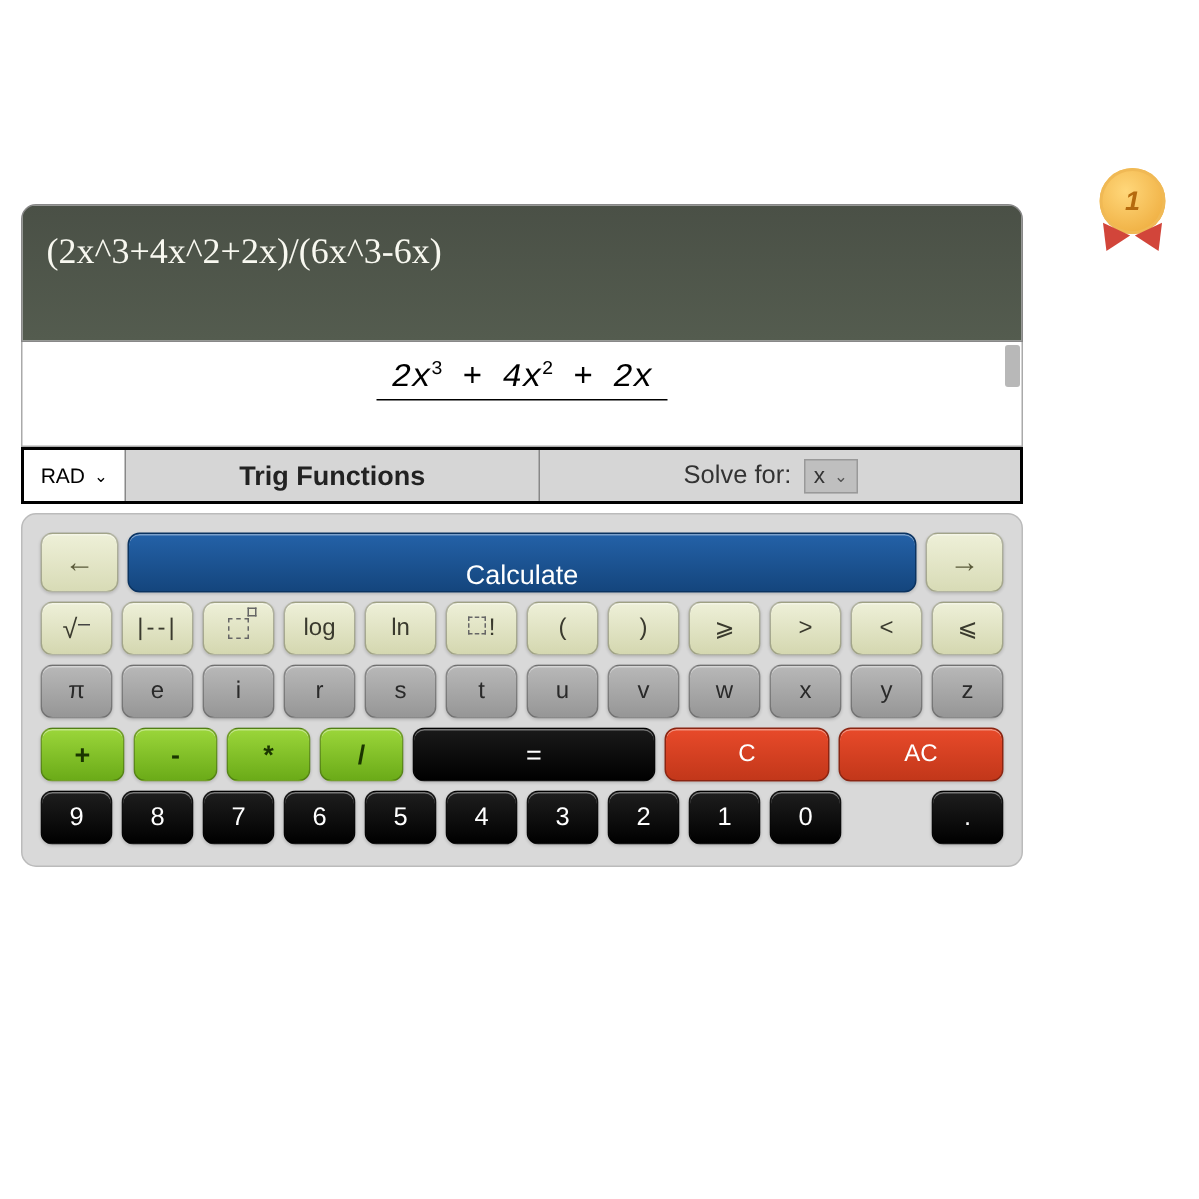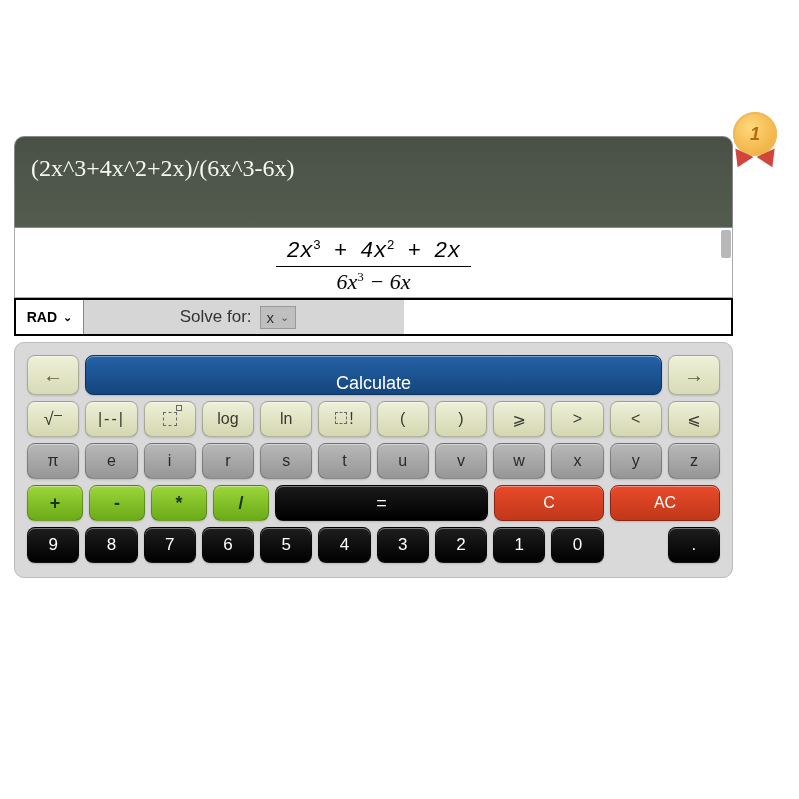--- a/index.html
+++ b/index.html
@@ -7,21 +7,21 @@
   font-family: -apple-system, BlinkMacSystemFont, "Segoe UI", Arial, sans-serif;
   background: #fff;
   width: 799px;
   height: 799px;
   position: relative;
 }
 .calculator-wrap {
   position: absolute;
   top: 136px;
   left: 14px;
-  width: 719px;
+  width: 668px;
 }
 .display-panel {
   background: linear-gradient(#4a5046, #545c4f);
   border: 1px solid #888;
   border-radius: 10px 10px 0 0;
   padding: 18px 16px 36px 16px;
   height: 92px;
   overflow: hidden;
 }
 .display-text {
@@ -71,21 +71,21 @@
   height: 38px;
 }
 .toolbar .cell {
   display: flex;
   align-items: center;
   justify-content: center;
   background: #d6d6d6;
   border-right: 1px solid #888;
 }
 .toolbar .cell:last-child { border-right: none; }
-.mode-cell { width: 68px; background: #fff !important; font-size: 14px; font-weight: bold; text-align: center; }
+.mode-cell { width: 68px; background: #fff !important; font-size: 14px; font-weight: normal; text-align: center; }
 .mode-cell .chev { margin-left: 6px; }
 .trig-cell { flex: 1; font-size: 18px; font-weight: bold; color: #222; }
 .solve-cell { width: 320px; justify-content: flex-end; padding-right: 12px; font-size: 17px; color: #333; }
 .var-select {
   margin-left: 8px;
   background: #bfbfbf;
   border: 1px solid #999;
   padding: 2px 6px;
   display: inline-flex;
   align-items: center;
@@ -233,30 +233,32 @@
 <div class="calculator-wrap">
 
   <div class="display-panel">
     <div class="display-text">(2x^3+4x^2+2x)/(6x^3-6x)</div>
   </div>
 
   <div class="formula-pane">
     <div class="formula-inner">
       <span class="frac">
         <span class="num" id="num">2<i>x</i><sup>3</sup> + 4<i>x</i><sup>2</sup> + 2<i>x</i></span>
-        <span class="den" id="den">6<i>x</i><sup>3</sup> − 6<i>x</i></span>
       </span>
     </div>
     <div class="scroll-thumb"></div>
   </div>
 
   <div class="toolbar">
     <div class="cell mode-cell">
       <span>RAD</span>
       <span class="chev">⌄</span>
+    </div>
+    <div class="cell trig-cell">
+      <span>Trig Functions</span>
     </div>
     <div class="cell solve-cell">
       <span>Solve for:</span>
       <span class="var-select">
         <span>x</span>
         <span class="chev">⌄</span>
       </span>
     </div>
   </div>
 

